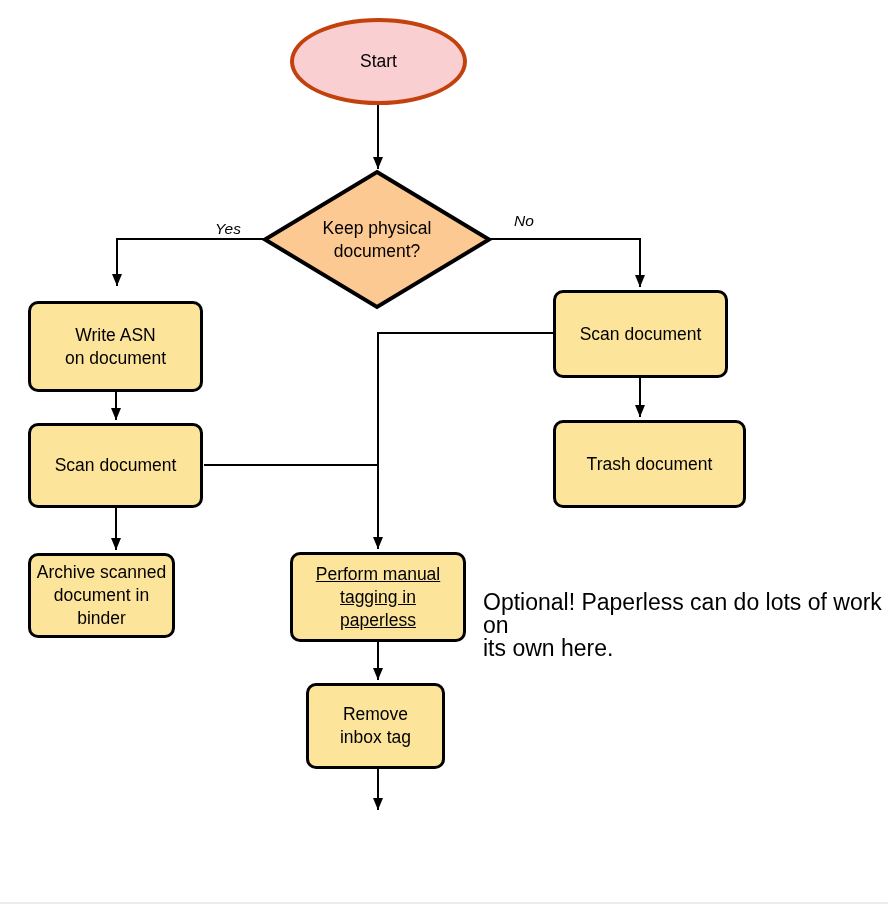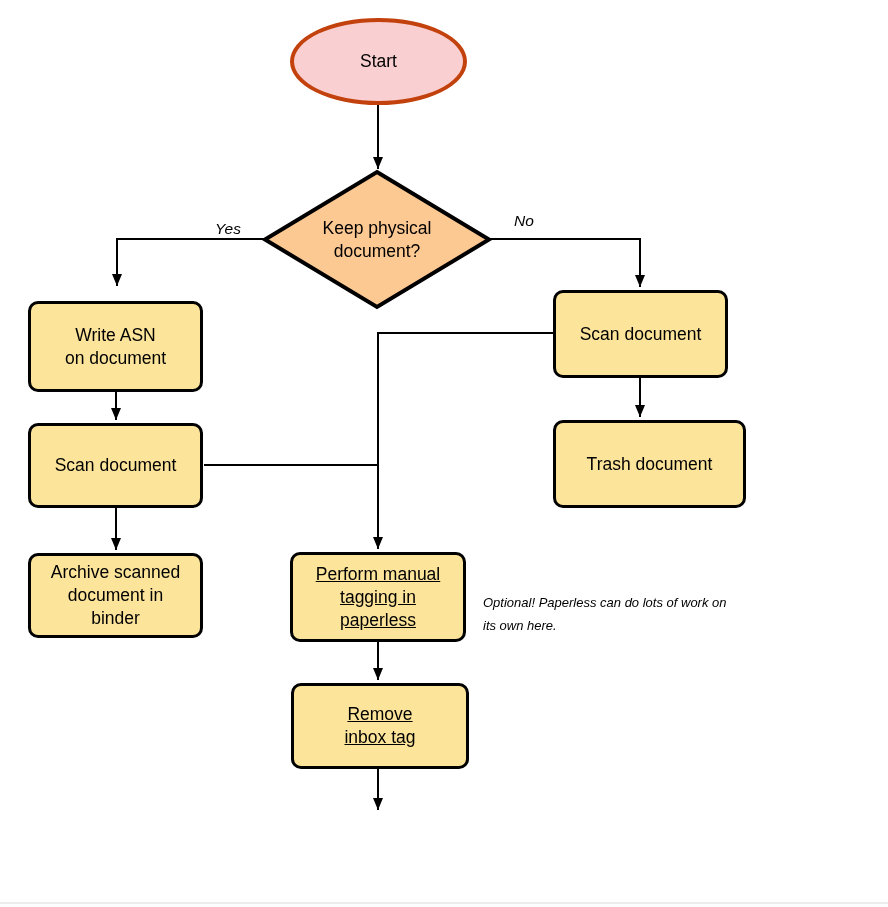--- a/index.html
+++ b/index.html
@@ -59,23 +59,22 @@
   .edge-label {
     position: absolute;
     z-index: 2;
     font-size: 15.5px;
     text-align: center;
     white-space: nowrap;
   }
   .annotation {
     position: absolute;
     z-index: 2;
-    font-size: 13px;
+    font-size: 23px;
     line-height: 23px;
-    font-style: italic;
     white-space: pre-line;
     text-align: left;
   }
   .bottom-divider {
     position: absolute;
     left: 0; top: 902px;
     width: 888px; height: 2px;
     background: #ececec;
     z-index: 0;
   }
@@ -121,41 +120,41 @@
 
   <div class="node process" style="left:28px; top:301px; width:175px; height:91px;">
     <span class="node-label">Write ASN
 on document</span>
   </div>
 
   <div class="node process" style="left:28px; top:423px; width:175px; height:85px;">
     <span class="node-label">Scan document</span>
   </div>
 
-  <div class="node process" style="left:28px; top:553px; width:175px; height:85px;">
+  <div class="node process" style="left:28px; top:553px; width:147px; height:85px;">
     <span class="node-label">Archive scanned
 document in
 binder</span>
   </div>
 
   <div class="node process" style="left:553px; top:290px; width:175px; height:88px;">
     <span class="node-label">Scan document</span>
   </div>
 
   <div class="node process" style="left:553px; top:420px; width:193px; height:88px;">
     <span class="node-label">Trash document</span>
   </div>
 
   <div class="node process" style="left:290px; top:552px; width:176px; height:90px;text-decoration:underline;">
     <span class="node-label">Perform manual
 tagging in
 paperless</span>
   </div>
 
-  <div class="node process" style="left:291px; top:683px; width:178px; height:86px;text-decoration:underline;">
+  <div class="node process" style="left:306px; top:683px; width:139px; height:86px;">
     <span class="node-label">Remove
 inbox tag</span>
   </div>
 
 
   <div class="annotation" style="left:483px; top:591px; width:405px;">Optional! Paperless can do lots of work on
 its own here.</div>
 
   <div class="bottom-divider"></div>
 

